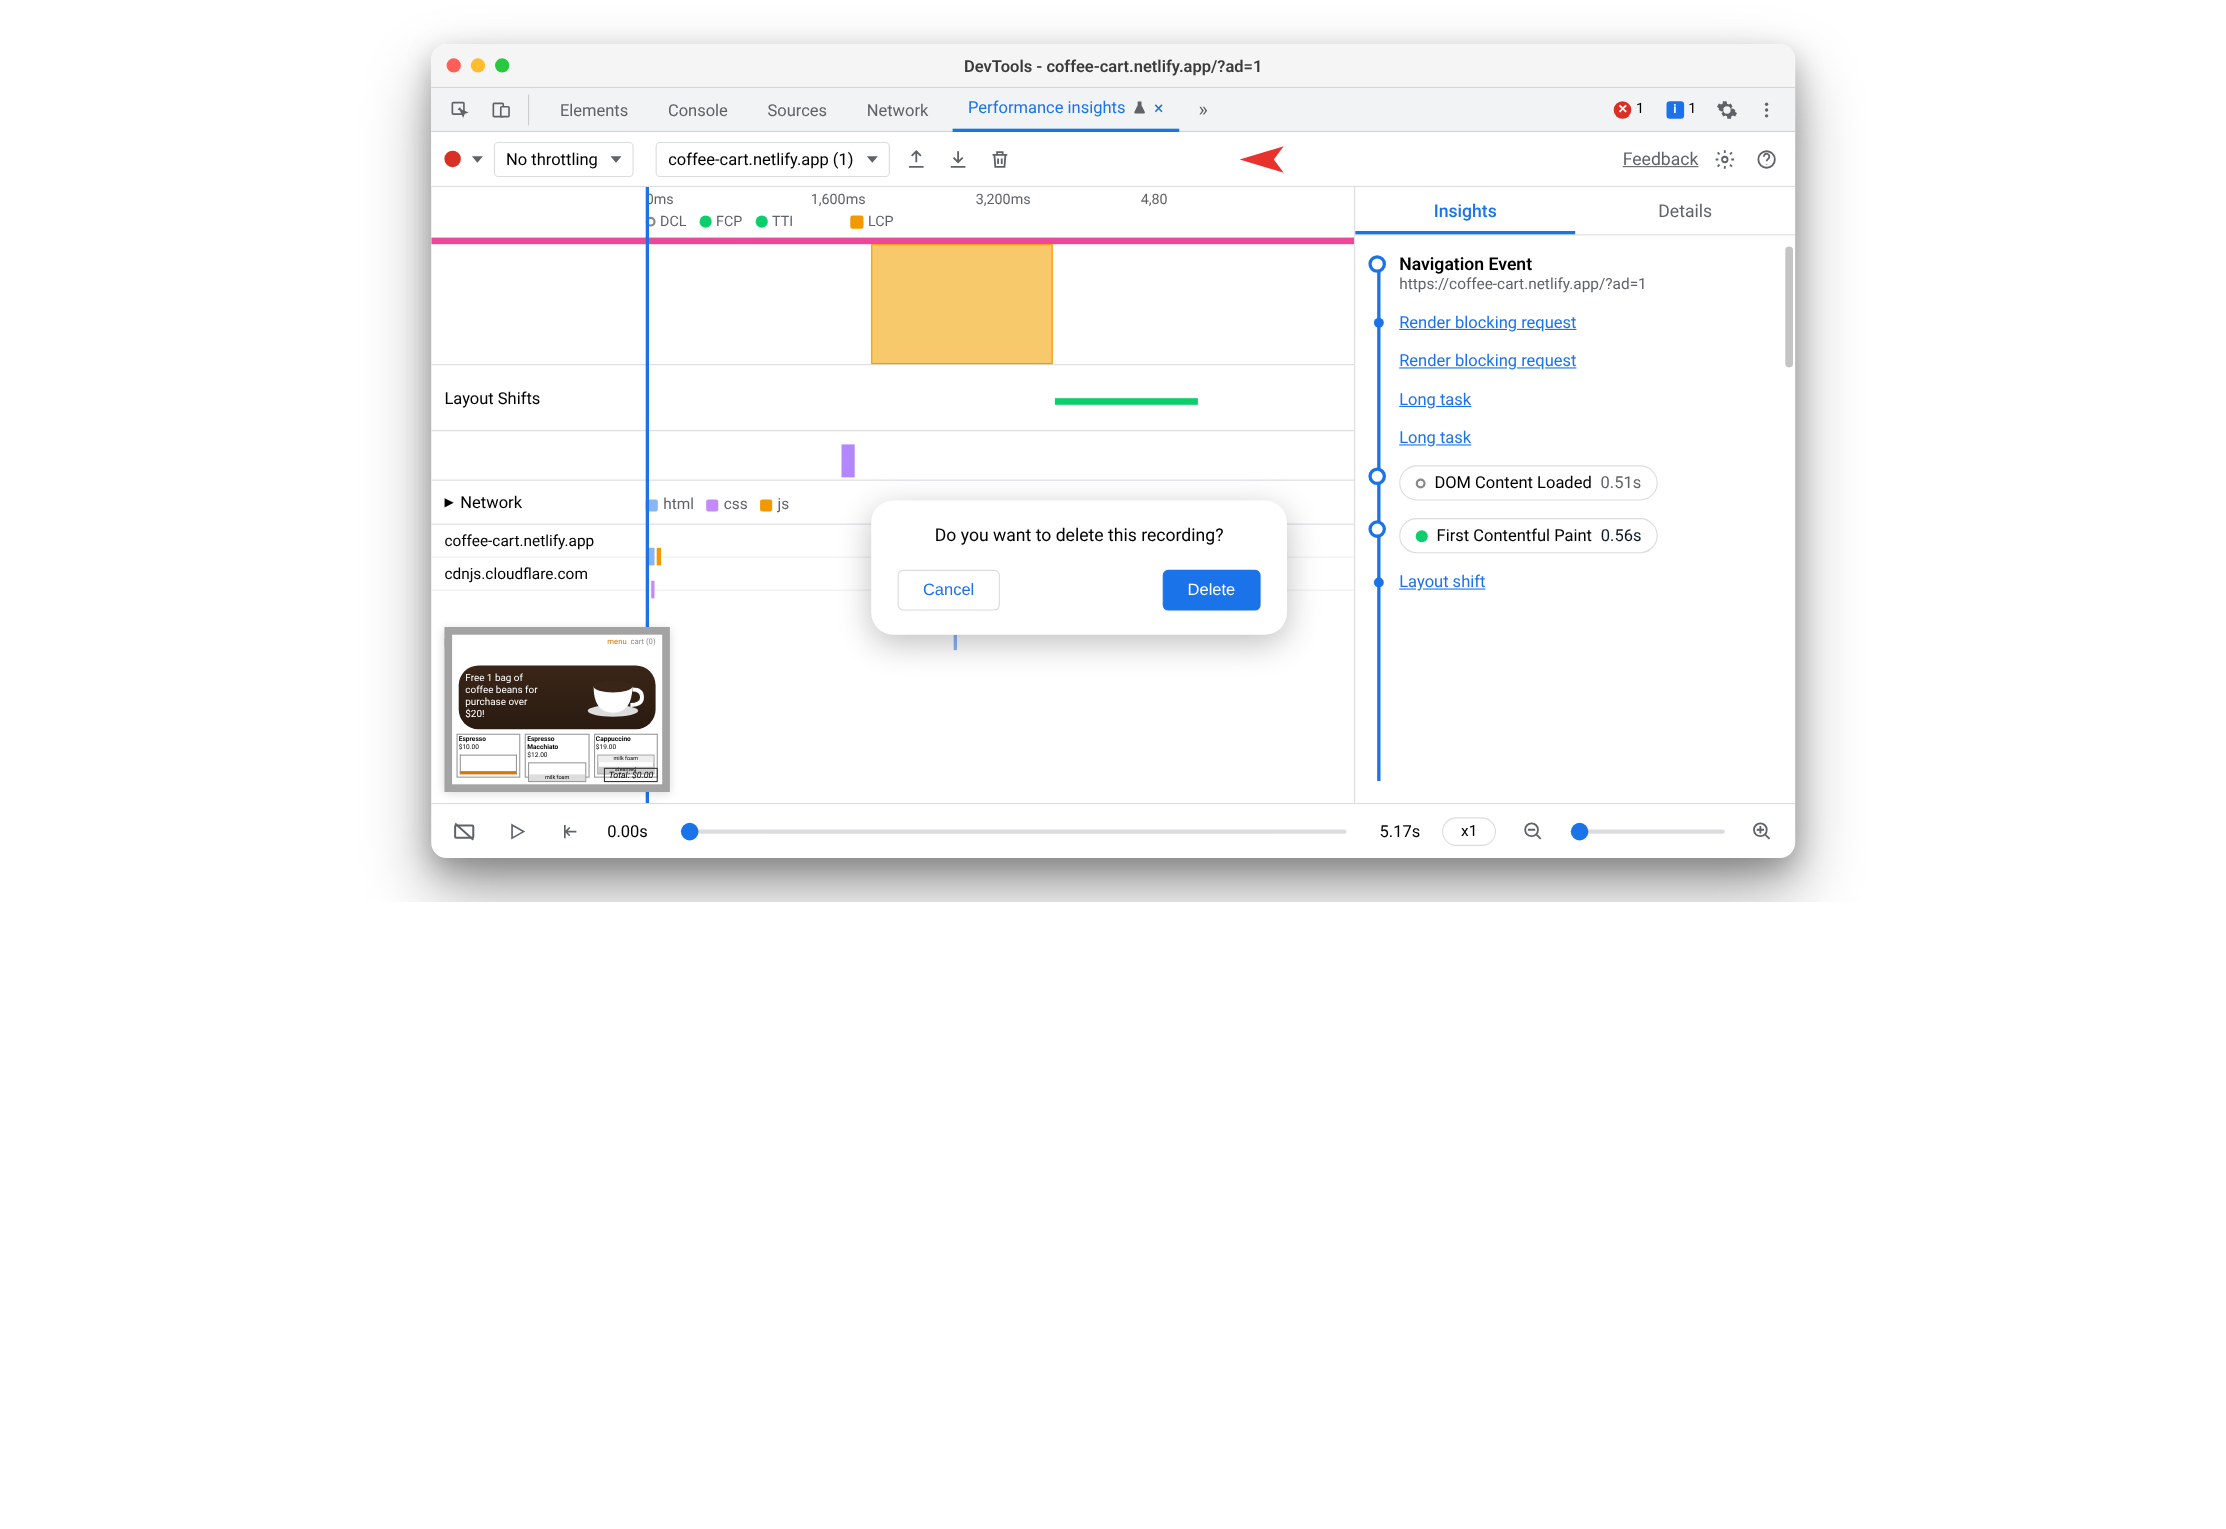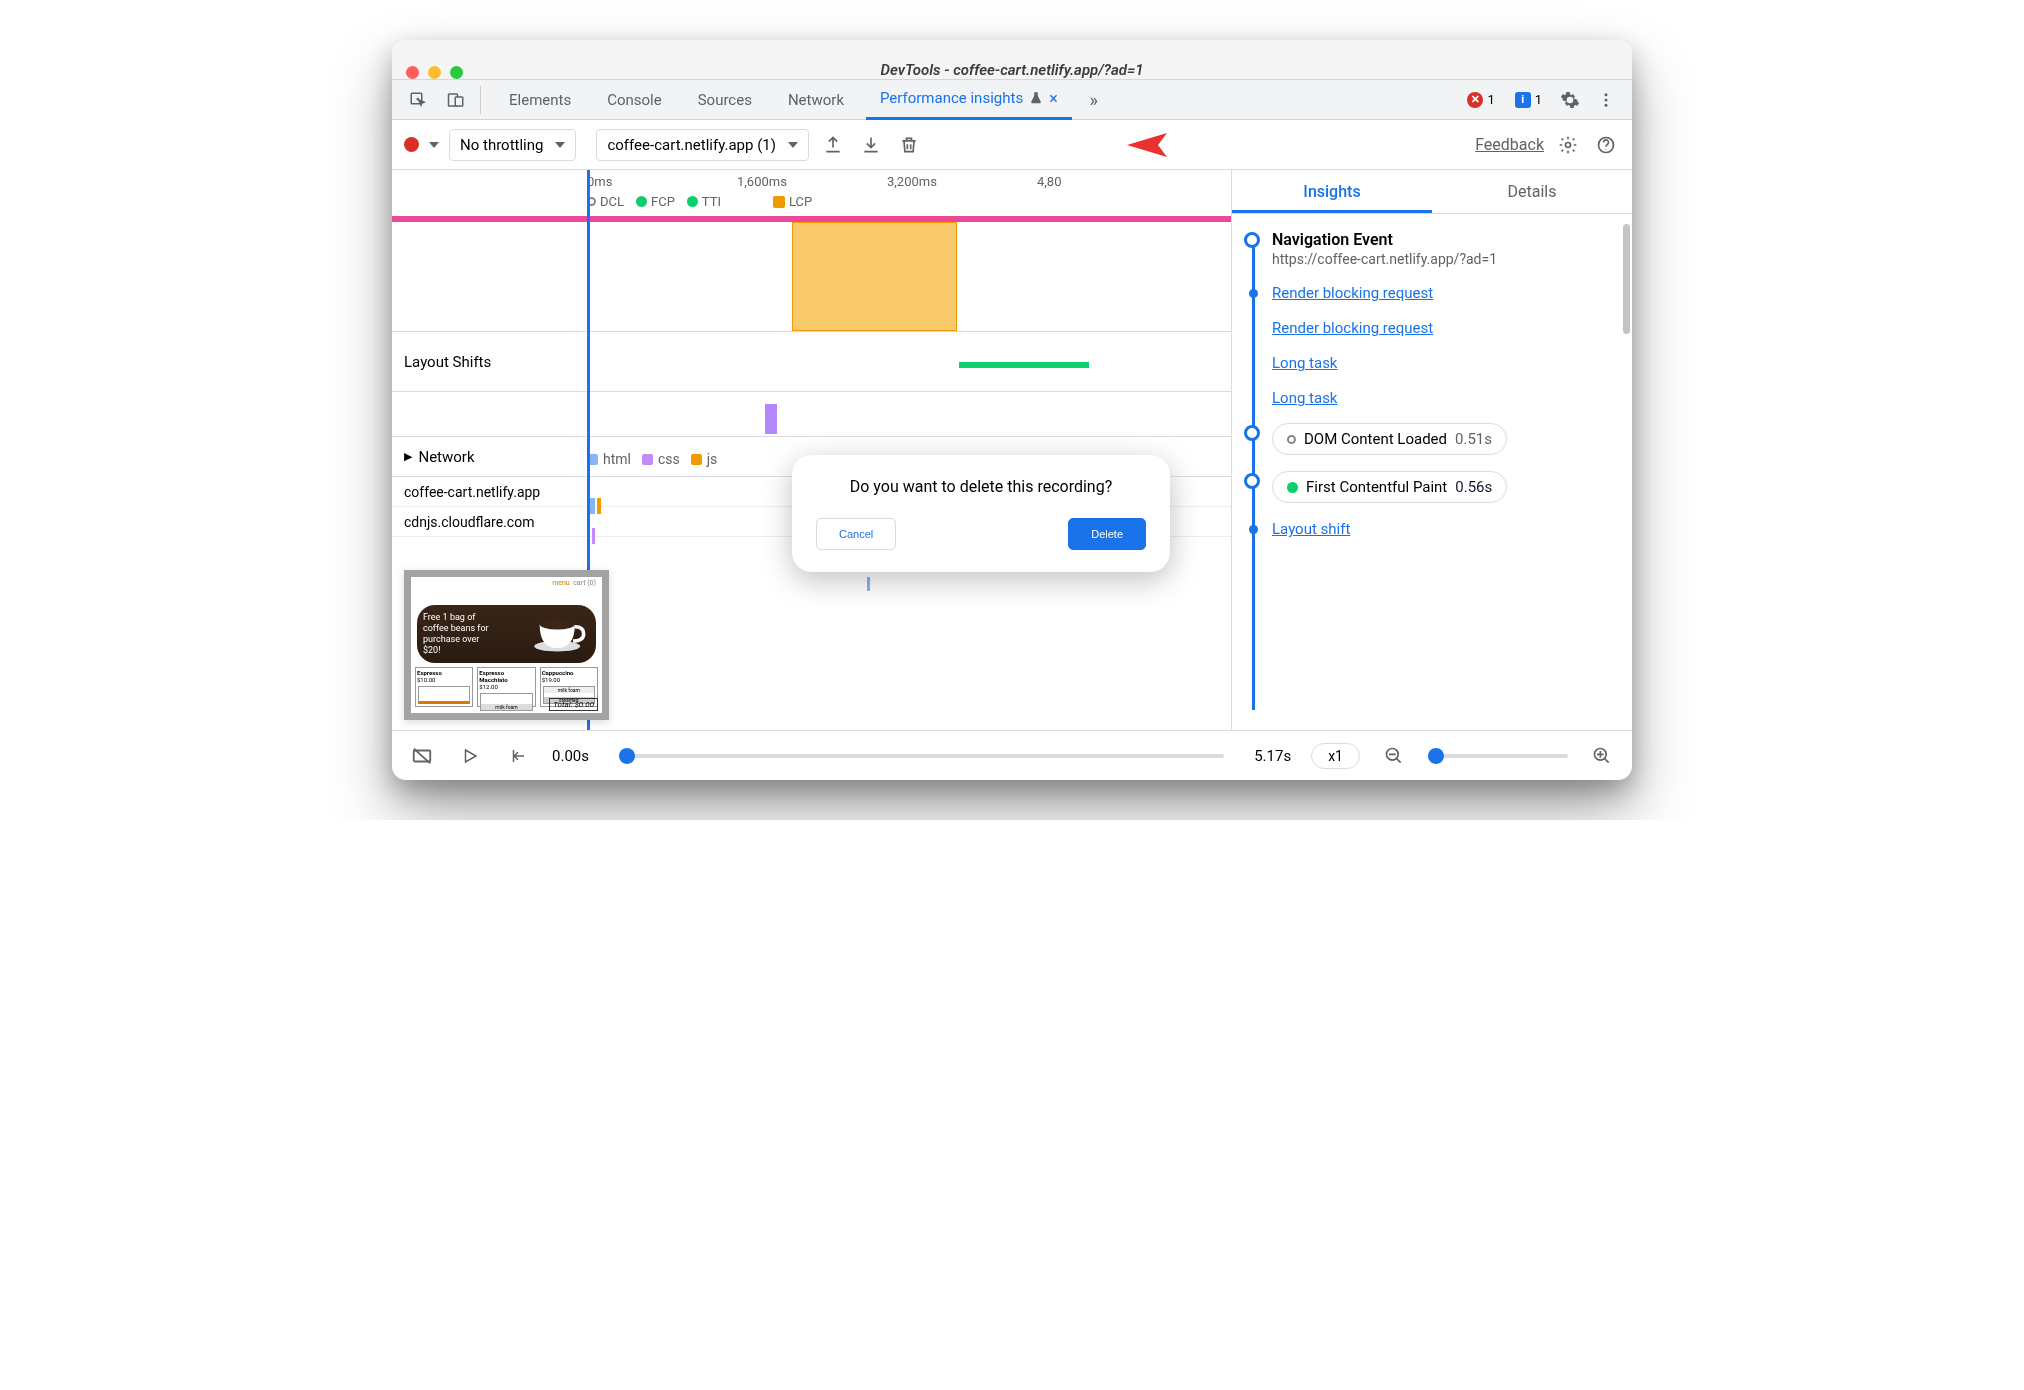--- a/index.html
+++ b/index.html
@@ -17,24 +17,23 @@
   border-radius: 14px;
   box-shadow: 0 30px 60px rgba(0,0,0,0.35), 0 10px 25px rgba(0,0,0,0.25);
   overflow: hidden;
   position: relative;
 }
 .titlebar {
   height: 40px;
   background: #f5f5f5;
   border-bottom: 1px solid #d6d6d6;
   display: flex;
-  align-items: flex-end;
+  align-items: center;
   padding: 0 14px;
   position: relative;
-  font-style: italic;
 }
 .traffic { display: flex; gap: 9px; }
 .tl { width: 13px; height: 13px; border-radius: 50%; }
 .tl.red { background: #ff5f57; }
 .tl.yel { background: #febc2e; }
 .tl.grn { background: #28c840; }
 .title { position: absolute; left: 0; right: 0; text-align: center; font-weight: 600; font-size: 15px; color: #3b3b3b; }
 .tabbar {
   height: 40px;
   background: #f1f3f4;
@@ -127,21 +126,21 @@
   left: 400px; top: 285px;
   width: 378px;
   background: #fff;
   border-radius: 20px;
   box-shadow: 0 8px 30px rgba(0,0,0,0.25);
   padding: 22px 24px;
   z-index: 100;
 }
 .modal-text { font-size: 16px; text-align: center; margin-bottom: 22px;}
 .modal-btns { display: flex; justify-content: space-between;}
-.btn { padding: 9px 22px; border-radius: 5px; font-size: 11px; cursor: pointer;border:1px solid #dadce0;background:#fff;color:#1a73e8;}
+.btn { padding: 9px 22px; border-radius: 5px; font-size: 15px; cursor: pointer;border:1px solid #dadce0;background:#fff;color:#1a73e8;}
 .btn.primary { background: #1a73e8; color: #fff; border-color:#1a73e8;}
 .scroll-ind{position:absolute;right:2px;top:10px;width:7px;height:110px;background:#c4c4c4;border-radius:4px;}
 svg { display: block; }
 .x1-pill{border:1px solid #dadce0;border-radius:16px;padding:4px 16px;font-size:14px;}
 </style>
 </head>
 <body>
 
 <div class="window">
 

